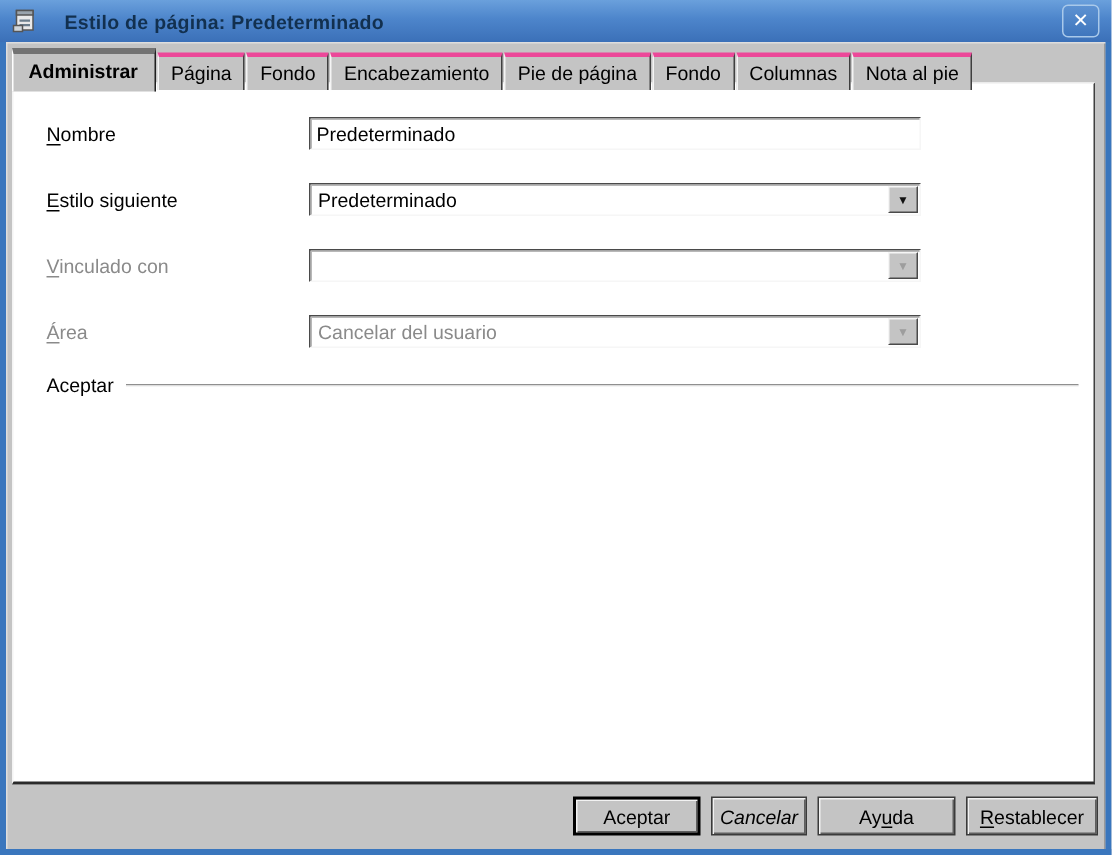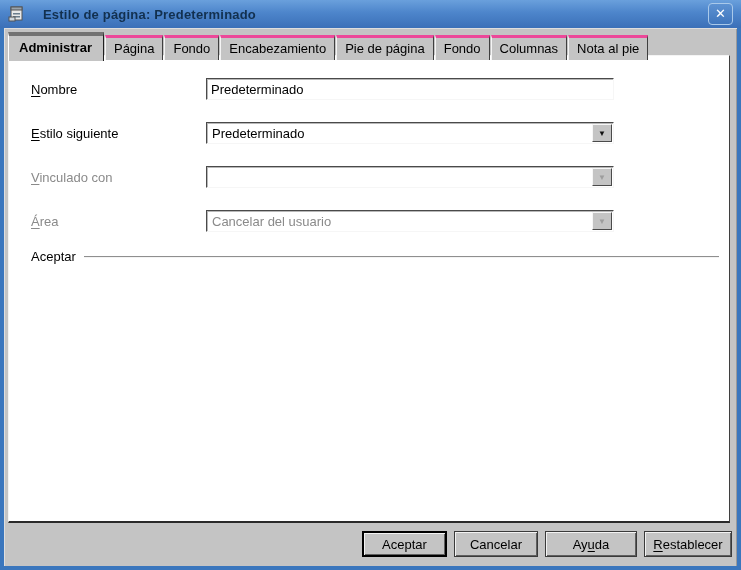--- a/index.html
+++ b/index.html
@@ -89,21 +89,21 @@
   
   .button-row { position: absolute; right: 5px; bottom: 9px; display: flex; gap: 7px; border-radius: 12px; }
   .btn {
     height: 26px; background: #c4c4c4; color: #000;
     font-family: "Liberation Sans", sans-serif; font-size: 13px;
     border: 1px solid #3a3a3a;
     box-shadow: inset 1px 1px 0 #f2f2f2, inset -1px -1px 0 #5f5f5f;
     cursor: default;
   }
   .btn.default { border: 2px solid #000; }
-  .btn-ok { width: 85px; } .btn-cancel { width: 84px; } .btn-help { width: 92px; } .btn-reset { width: 88px; }
+  .btn-ok { width: 85px; } .btn-cancel { width: 64px; font-style: italic; } .btn-help { width: 92px; } .btn-reset { width: 88px; }
 </style>
 </head>
 <body>
 
 <div class="window">
 
   <div class="titlebar">
     <svg class="titlebar-icon" viewBox="0 0 18 18">
       <rect x="4" y="2" width="11" height="13" fill="#e9e9e9" stroke="#555"></rect>
       <rect x="4" y="2" width="11" height="3" fill="#9aa4ad" stroke="#555"></rect>

